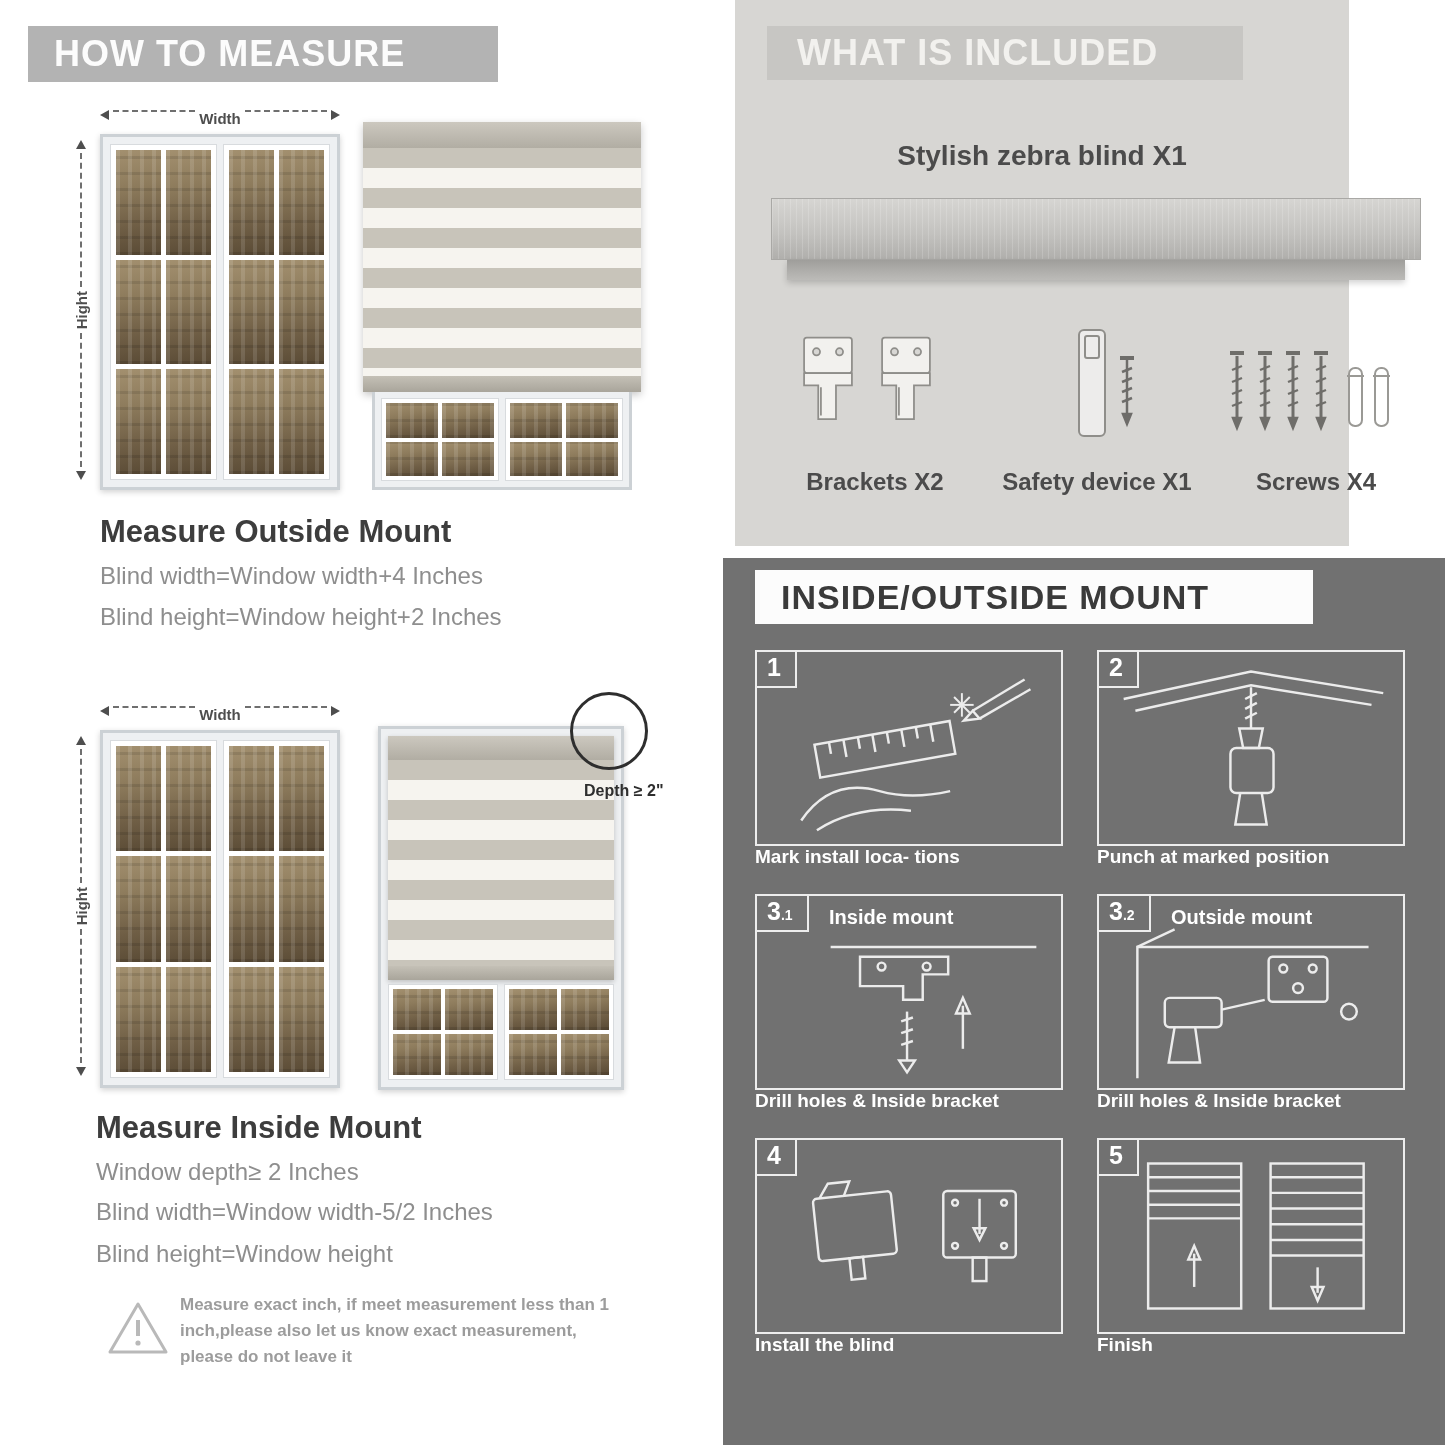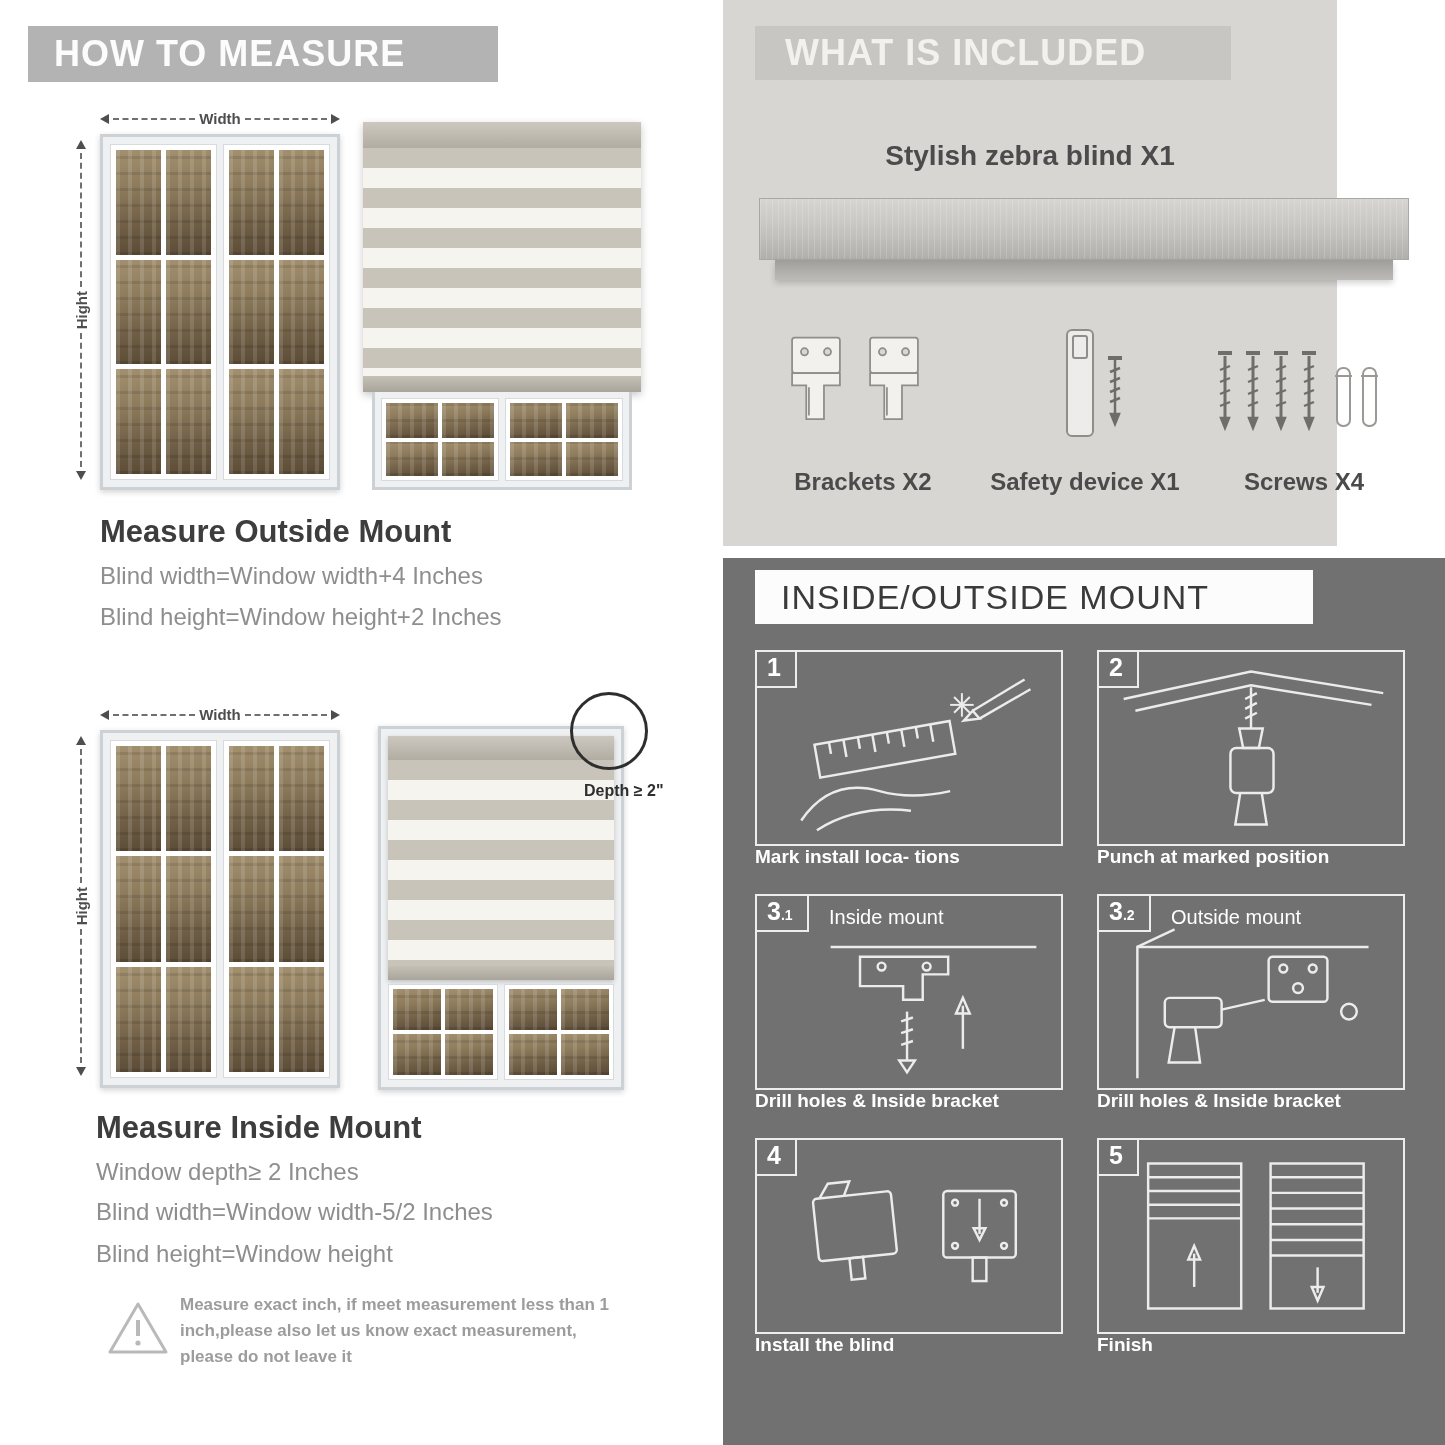--- a/index.html
+++ b/index.html
@@ -4,21 +4,21 @@
 <style>
   *{box-sizing:border-box;margin:0;padding:0}
   html,body{background:#fff}
   body{font-family:"Liberation Sans","DejaVu Sans",sans-serif}
   .page{position:relative;width:1445px;height:1445px;background:#fff;overflow:hidden}
 
   
   .banner-gray{position:absolute;left:28px;top:26px;width:470px;height:56px;background:#b3b3b3;
     color:#fcfcfc;font-size:36px;font-weight:bold;letter-spacing:1px;display:flex;align-items:center;padding-left:26px}
 
-  .harrow{position:absolute;display:flex;align-items:center;gap:4px;color:#4e4e4e;font-size:15px;font-weight:bold}
+  .harrow{position:absolute;display:flex;align-items:flex-start;gap:4px;color:#4e4e4e;font-size:15px;font-weight:bold}
   .hline{flex:1;border-top:2px dashed #6f6f6f;height:0}
   .tri{display:block;width:0;height:0}
   .tl{border-top:5px solid transparent;border-bottom:5px solid transparent;border-right:9px solid #4e4e4e}
   .tr{border-top:5px solid transparent;border-bottom:5px solid transparent;border-left:9px solid #4e4e4e}
   .varrow{position:absolute;display:flex;flex-direction:column;align-items:center;gap:4px;width:18px;color:#4e4e4e;font-size:15px;font-weight:bold}
   .vline{flex:1;border-left:2px dashed #6f6f6f;width:0}
   .tu{border-left:5px solid transparent;border-right:5px solid transparent;border-bottom:9px solid #4e4e4e}
   .td{border-left:5px solid transparent;border-right:5px solid transparent;border-top:9px solid #4e4e4e}
   .vlabel{writing-mode:vertical-rl;transform:rotate(180deg)}
 
@@ -46,44 +46,44 @@
   .depth-circle{position:absolute;width:78px;height:78px;border:3px solid #2e2e2e;border-radius:50%}
   .depth-label{position:absolute;font-size:16px;font-weight:bold;color:#2e2e2e}
 
   .sec-title{position:absolute;font-size:31px;font-weight:bold;color:#3d3d3d}
   .sec-line{position:absolute;font-size:24px;font-weight:normal;color:#8e8e8e}
   .warn-tri{position:absolute}
   .warn-text{position:absolute;font-size:17px;line-height:26px;color:#9c9c9c;font-weight:bold}
 
   
   .right{position:absolute;left:723px;top:0;width:722px;height:1445px}
-  .included{position:absolute;left:0;top:0;width:614px;height:546px;background:#d7d6d3}
+  .included{position:absolute;left:12px;top:0;width:614px;height:546px;background:#d7d6d3}
   .banner-incl{position:absolute;left:32px;top:26px;width:476px;height:54px;background:#c7c6c3;color:#f2f1ee;
     font-size:36px;font-weight:bold;letter-spacing:1px;display:flex;align-items:center;padding-left:30px}
   .blind-name{position:absolute;left:0;top:140px;width:100%;text-align:center;font-size:28px;font-weight:bold;color:#4b4b4b}
   .cassette-big{position:absolute;left:36px;top:198px;width:650px;height:62px;border:1px solid #a9a8a5;
     background:repeating-linear-gradient(90deg,rgba(255,255,255,.16) 0 1px,transparent 1px 6px),
                linear-gradient(180deg,#d6d5d2 0%,#c4c3c0 55%,#b0afac 100%)}
   .cassette-under{position:absolute;left:52px;top:260px;width:618px;height:20px;
     background:linear-gradient(180deg,#9f9e9b,#bcbbb8);box-shadow:0 3px 6px rgba(0,0,0,.18)}
   .icons-brackets{position:absolute;left:62px;top:330px;display:flex;gap:16px}
   .icons-safety{position:absolute;left:330px;top:326px}
   .icons-screws{position:absolute;left:488px;top:340px}
   .item-label{position:absolute;top:468px;font-size:24px;font-weight:bold;color:#4b4b4b;text-align:center}
 
   .mount{position:absolute;left:0;top:558px;width:722px;height:887px;background:#717171}
   .banner-mount{position:absolute;left:32px;top:12px;width:558px;height:54px;background:#fcfcfc;color:#3a3a3a;
-    font-size:34px;font-weight:normal;letter-spacing:1px;display:flex;align-items:center;padding-left:26px}
+    font-size:34px;font-weight:bold;letter-spacing:1px;display:flex;align-items:center;padding-left:26px}
   .steps{position:absolute;left:32px;top:92px;width:650px;display:grid;grid-template-columns:1fr 1fr;column-gap:34px;row-gap:26px}
   .box{position:relative;height:196px;border:2px solid #ededed}
   .box svg{position:absolute;inset:0;width:100%;height:100%}
   .num{position:absolute;top:0;left:0;z-index:2;padding:3px 14px 6px 10px;border-bottom:2px solid #ededed;border-right:2px solid #ededed;
     color:#fff;font-size:25px;font-weight:bold;line-height:1;display:flex;align-items:baseline;background:rgba(113,113,113,.6)}
   .num .sub{font-size:14px;font-weight:bold}
-  .steptitle{position:absolute;top:10px;left:72px;z-index:2;color:#fff;font-size:20px;font-weight:normal}
+  .steptitle{position:absolute;top:10px;left:72px;z-index:2;color:#fff;font-size:20px;font-weight:bold}
   .cap{color:#fff;font-size:19px;font-weight:bold}
 </style>
 </head>
 <body>
 
 <div class="page">
 
   <section>
     <div class="banner-gray">HOW TO MEASURE</div>
 

